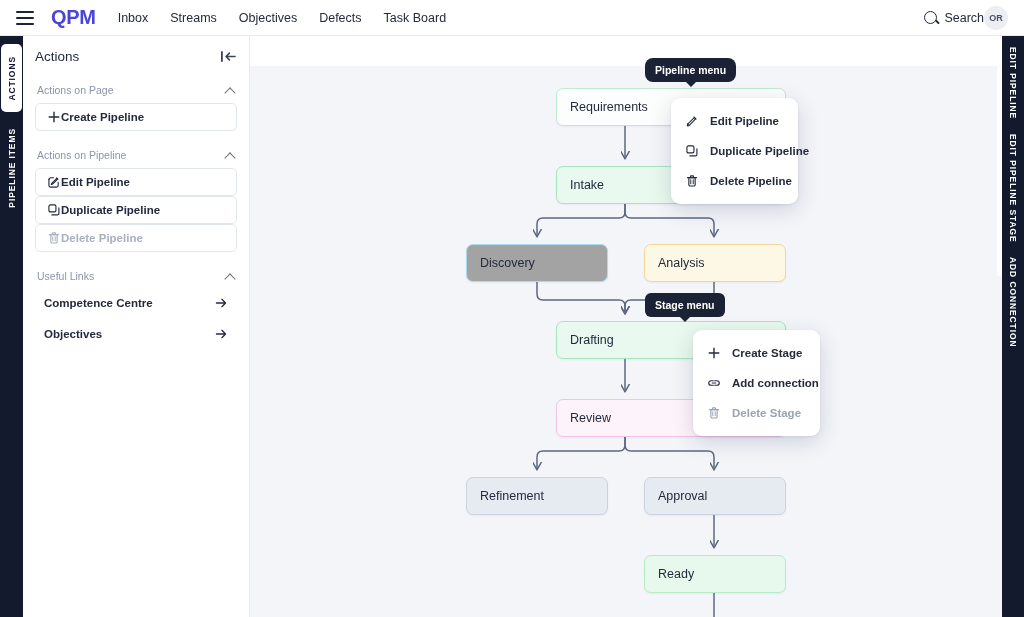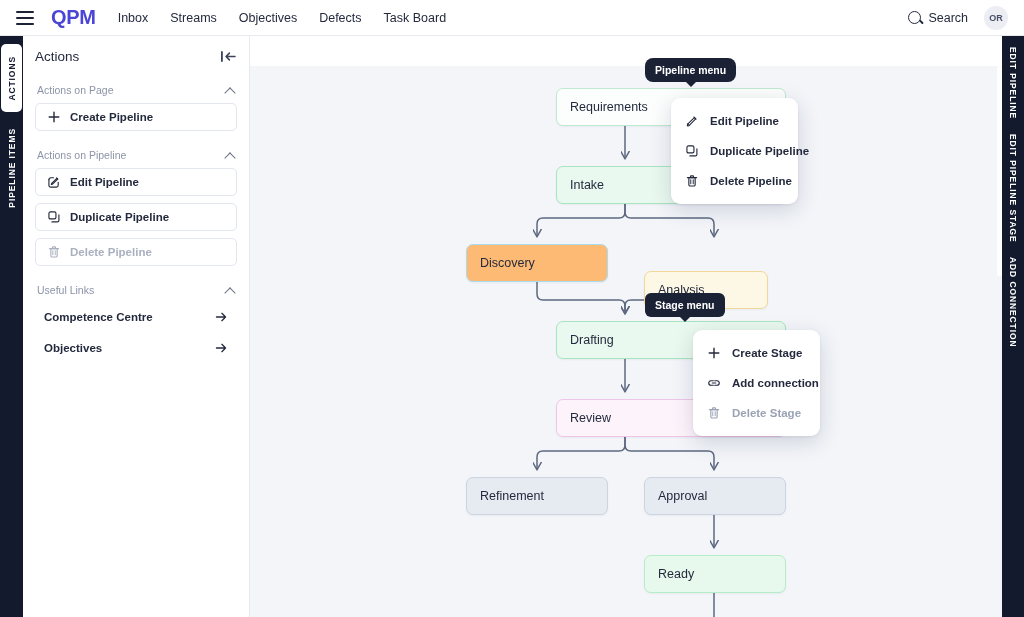--- a/index.html
+++ b/index.html
@@ -17,21 +17,21 @@
     background: #ffffff; border-bottom: 1px solid #e8eaf0;
     display: flex; align-items: center; padding: 0 16px; z-index: 40; justify-content: center;
   }
   .hamburger { width: 18px; height: 14px; display: flex; flex-direction: column;
     justify-content: space-between; cursor: pointer; margin-right: 17px; }
   .hamburger i { display: block; height: 2px; background: #1d2235; border-radius: 1px; }
   .brand { font-size: 20px; font-weight: 700; color: #4a45d6; letter-spacing: -0.3px;
     margin-right: 22px; font-family: "Liberation Sans", sans-serif; }
   .navlinks { display: flex; align-items: center; gap: 22px; }
   .navlink { font-size: 12.5px; color: #242a3d; cursor: pointer; white-space: nowrap; }
-  .topright { margin-left: auto; display: flex; align-items: center; gap: 16px; }
+  .topright { margin-left: auto; display: flex; align-items: center; }
   .search { display: flex; align-items: center; gap: 7px; cursor: pointer; }
   .search-label { font-size: 12.5px; color: #242a3d; }
   .mag { width: 13px; height: 13px; border: 1.6px solid #242a3d; border-radius: 50%;
     position: relative; }
   .mag::after { content: ""; position: absolute; width: 5px; height: 1.6px;
     background: #242a3d; transform: rotate(45deg); right: -4px; bottom: 0px; border-radius:1px;}
   .avatar { width: 24px; height: 24px; border-radius: 50%; background: #eceef4;
     display: flex; align-items: center; justify-content: center;
     font-size: 9px; font-weight: 700; color: #4a5167; cursor: pointer; }
 
@@ -69,21 +69,21 @@
   .sb-group {
     display: flex; align-items: center; margin-top: 18px; margin-bottom: 7px; padding: 0 2px;
   }
   .sb-group-label { font-size: 10.5px; color: #8c94a8; }
   .chev { margin-left: auto; width: 9px; height: 9px; position: relative; cursor: pointer; }
   .chev::before { content: ""; position: absolute; left: 0; top: 3px;
     width: 7px; height: 7px; border-left: 1.4px solid #6b7governance; border-left:1.4px solid #6b7285;
     border-top: 1.4px solid #6b7285; transform: rotate(45deg); }
   .sb-btn {
     height: 28px; border: 1px solid #e2e6ee; border-radius: 5px; background: #fff;
-    display: flex; align-items: center; gap: 9px; padding: 0 11px; margin-bottom: 7px;
+    display: flex; align-items: center; padding: 0 11px; 
     font-size: 11.5px; font-weight: 700; color: #242a3d; cursor: pointer;
   }
   .sb-btn.disabled { color: #a9b0c0; cursor: default; }
   .sb-link {
     height: 28px; display: flex; align-items: center; padding: 0 9px; margin-bottom: 3px;
     font-size: 11.5px; font-weight: 700; color: #242a3d; cursor: pointer;
   }
   .sb-link .arrow { margin-left: auto; }
   .ico { width: 14px; height: 14px; flex: 0 0 14px; display: block; }
 
@@ -105,21 +105,21 @@
     display: flex; align-items: center; padding: 0 13px;
     font-size: 12.5px; color: #242a3d; cursor: pointer;
     box-shadow: 0 1px 2px rgba(25,35,70,0.05);
   }
   .node .dots { margin-left: auto; letter-spacing: 1.2px; color: #4a5167; font-size: 12px;
     line-height: 8px; }
   .n-requirements { background:#fcfefd; border:1.6px solid #bfe9d0; }
   .n-intake       { background:#e9f9ef; border:1.6px solid #a8e5bf; }
   .n-drafting     { background:#e9f9ef; border:1.6px solid #a8e5bf; }
   .n-ready        { background:#e6f9ec; border:1.6px solid #b6ecc8; }
-  .n-discovery    { background:#fdba74; border:1.6px solid #a9dcef; }
+  .n-discovery    { background:#a3a3a3; border:1.6px solid #a9dcef; }
   .n-analysis     { background:#fdf7e5; border:1.6px solid #f3d79a; }
   .n-review       { background:#fdf4fb; border:1.6px solid #f0c6e8; }
   .n-grey         { background:#e6eaf1; border:1.6px solid #ccd4e0; }
 
   
   .tooltip {
     position: absolute; background: #1b2236; color: #ffffff; border-radius: 6px;
     font-size: 10.5px; font-weight: 700; padding: 6px 10px; white-space: nowrap; z-index: 60;
   }
   .tooltip::after {
@@ -301,21 +301,21 @@
     </div>
 
     <div class="node n-intake" style="left:306px; top:100px; width:230px;">
       <span>Intake</span>
     </div>
 
     <div class="node n-discovery" style="left:216px; top:178px; width:142px;">
       <span>Discovery</span>
     </div>
 
-    <div class="node n-analysis" style="left:394px; top:178px; width:124px;margin-top:27px;">
+    <div class="node n-analysis" style="left:394px; top:178px; width:142px;">
       <span>Analysis</span>
     </div>
 
     <div class="node n-drafting" style="left:306px; top:255px; width:230px;">
       <span>Drafting</span>
       <span class="dots">•••</span>
     </div>
 
     <div class="node n-review" style="left:306px; top:333px; width:230px;">
       <span>Review</span>

